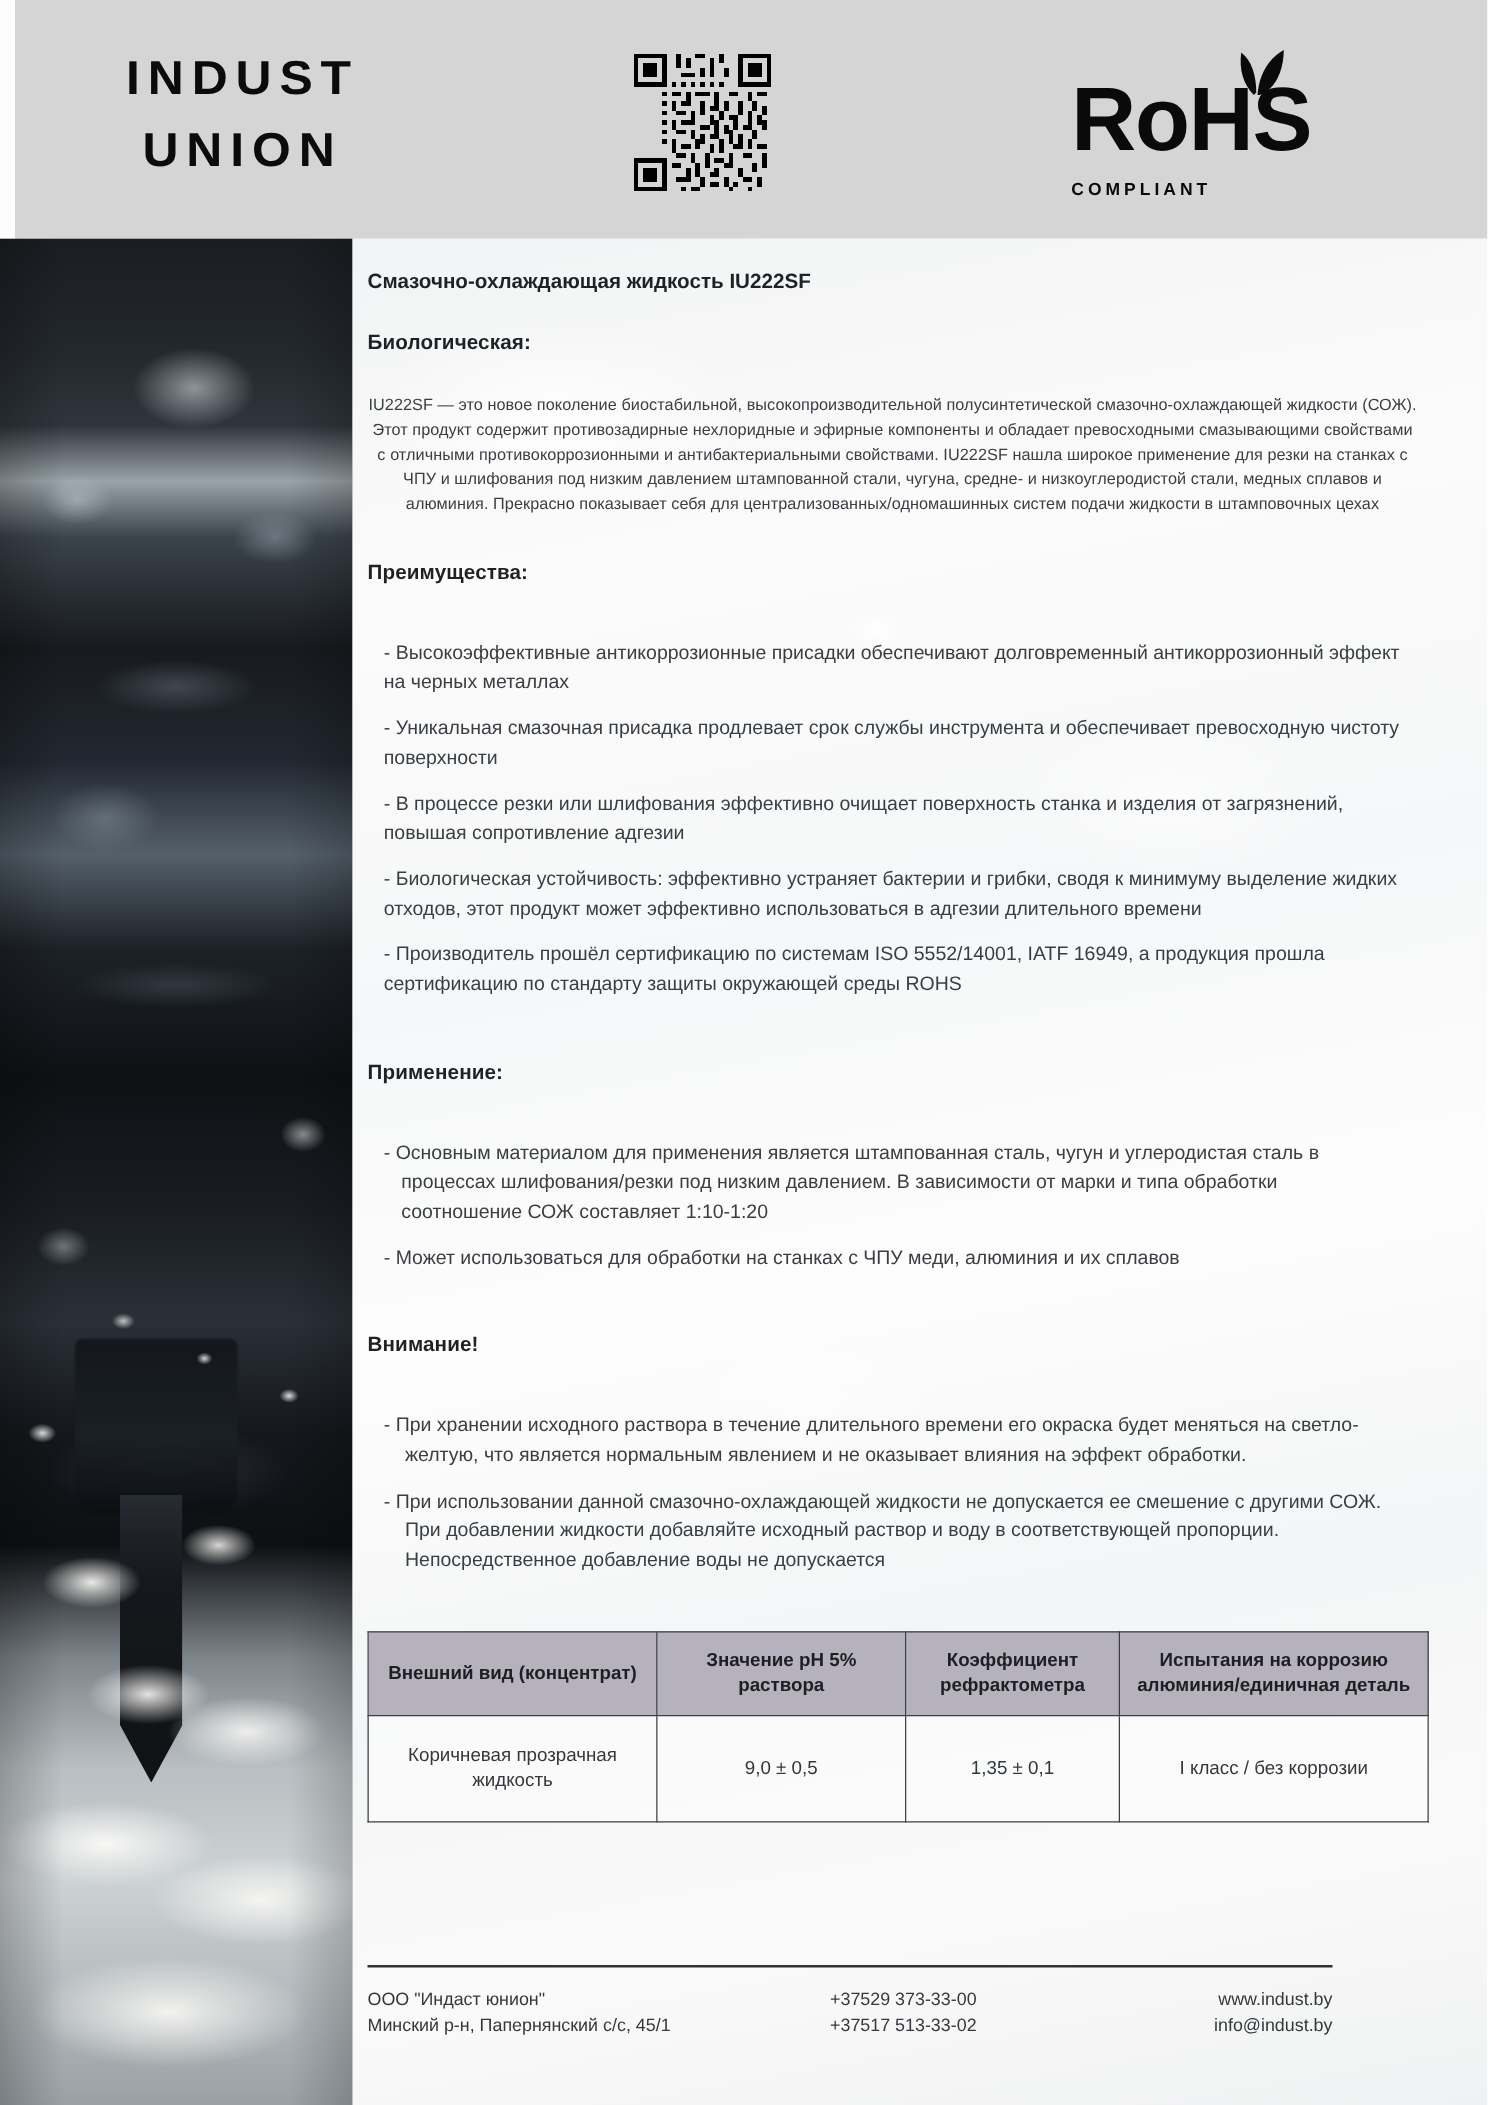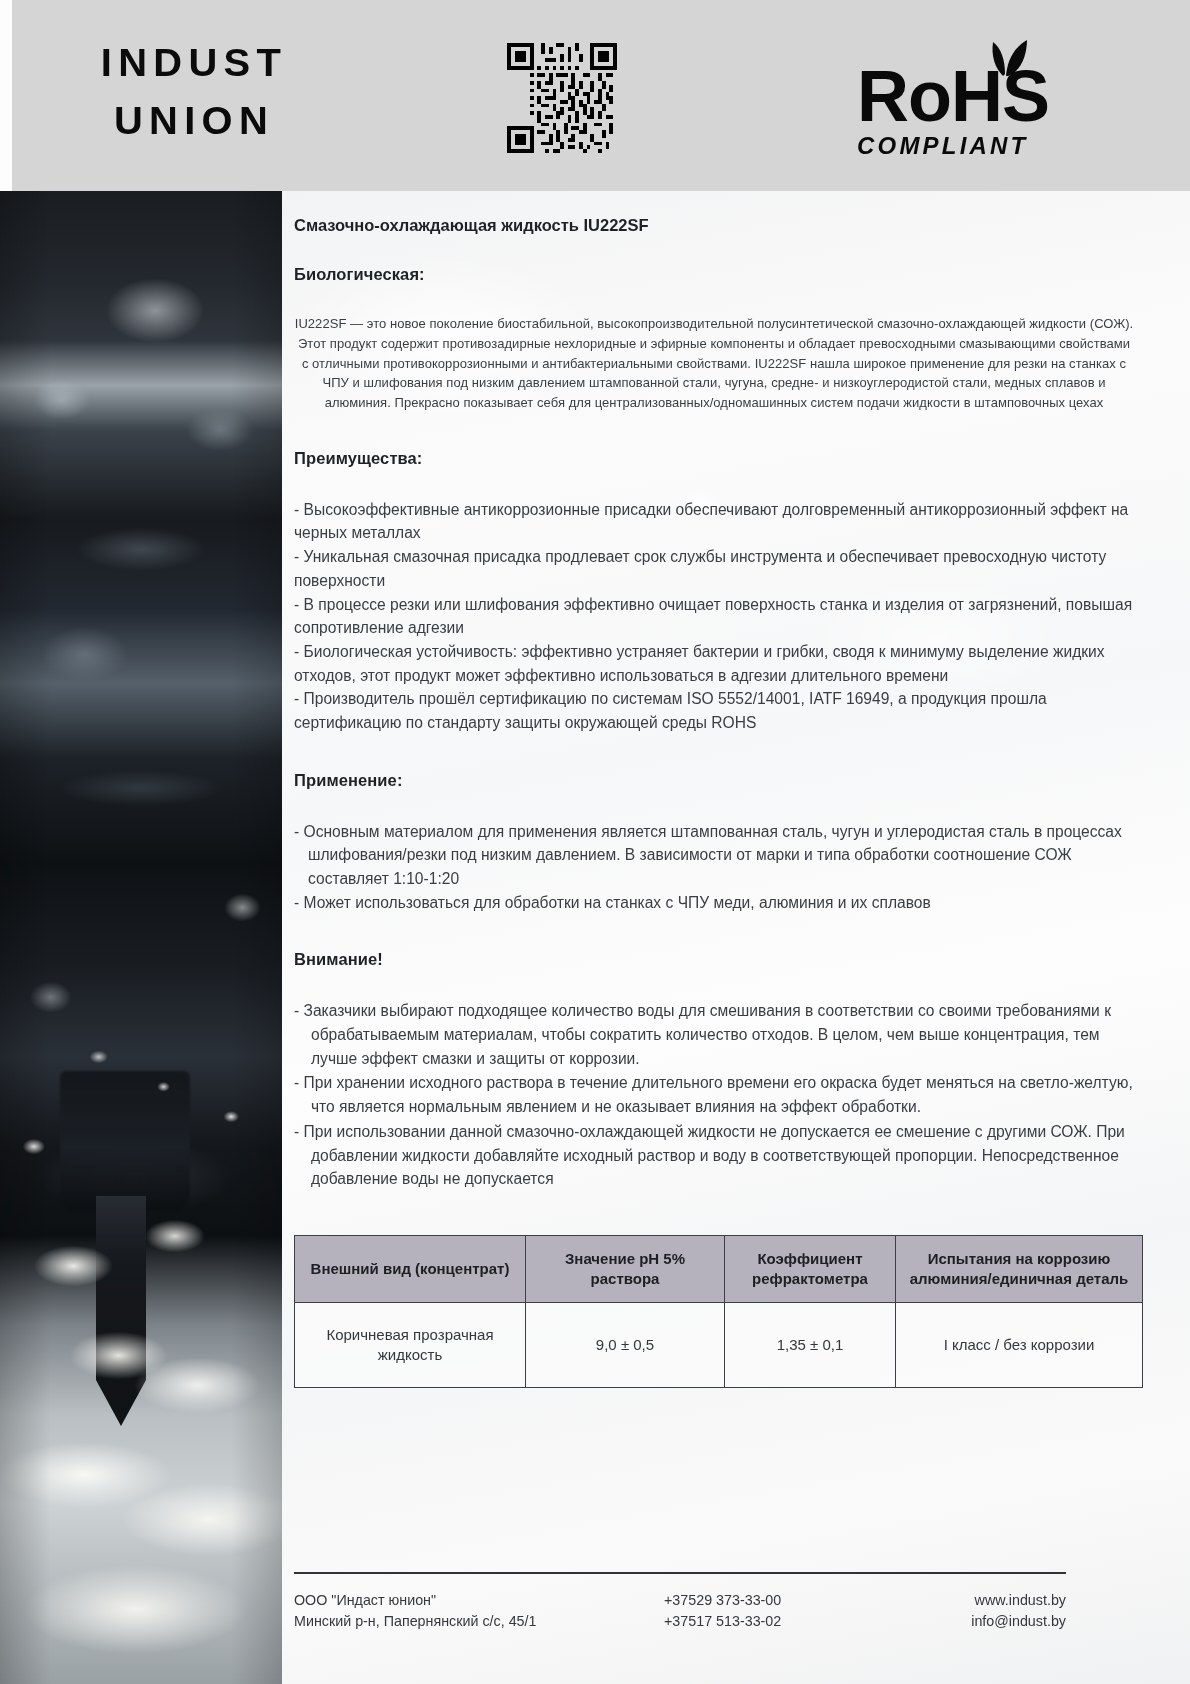--- a/index.html
+++ b/index.html
@@ -67,25 +67,24 @@
     color: #0a0a0a;
   }
   .rohs-main {
     font-size: 72px;
     font-weight: bold;
     letter-spacing: -1px;
     line-height: 1;
     margin-top: 30px;
   }
   .rohs-sub {
-    font-size: 24px;
+    font-size: 14px;
     font-weight: bold;
     letter-spacing: 3.2px;
-    margin-top: 0;
-    font-style: italic;
+    margin-top: 11px;
   }
   .leaf-mark {
     position: absolute;
     right: 26px;
     top: 0px;
     width: 56px;
     height: 42px;
   }
 
   
@@ -223,21 +222,21 @@
 
   .bullets {
     list-style: none;
     margin: 0;
     padding: 0;
   }
   .bullets li {
     font-size: 15.6px;
     line-height: 1.52;
     color: #3a3e43;
-    margin: 0;
+    margin: 13px;
   }
   .bullets.hang li {
     padding-left: 14px;
     text-indent: -14px;
   }
   .bullets.hang2 li {
     padding-left: 17px;
     text-indent: -17px;
     margin-bottom: 1px;
   }
@@ -485,21 +484,20 @@
       <ul class="bullets hang">
         <li>- Основным материалом для применения является штампованная сталь, чугун и углеродистая сталь в процессах шлифования/резки под низким давлением. В зависимости от марки и типа обработки соотношение СОЖ составляет 1:10-1:20</li>
         <li>- Может использоваться для обработки на станках с ЧПУ меди, алюминия и их сплавов</li>
       </ul>
 
       <div class="gap-lg"></div>
       <div class="sec-title">Внимание!</div>
 
       <div class="gap-md"></div>
       <ul class="bullets hang2">
-        <li>- Заказчики выбирают подходящее количество воды для смешивания в соответствии со своими требованиями к обрабатываемым материалам, чтобы сократить количество отходов. В целом, чем выше концентрация, тем лучше эффект смазки и защиты от коррозии.</li>
         <li>- При хранении исходного раствора в течение длительного времени его окраска будет меняться на светло-желтую, что является нормальным явлением и не оказывает влияния на эффект обработки.</li>
         <li>- При использовании данной смазочно-охлаждающей жидкости не допускается ее смешение с другими СОЖ. При добавлении жидкости добавляйте исходный раствор и воду в соответствующей пропорции. Непосредственное добавление воды не допускается</li>
       </ul>
 
       <div class="spec-table-wrap">
         <table class="spec">
           <thead>
             <tr>
               <th class="col-1">Внешний вид (концентрат)</th>
               <th class="col-2">Значение pH 5% раствора</th>

